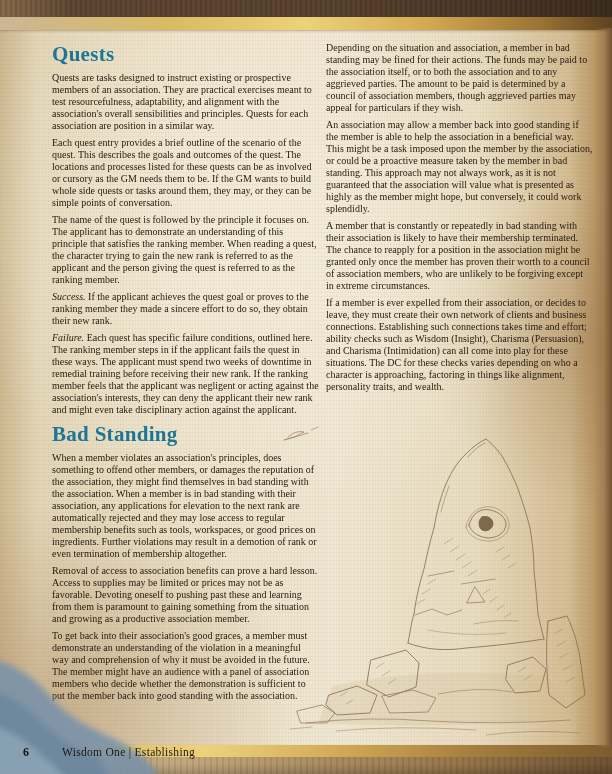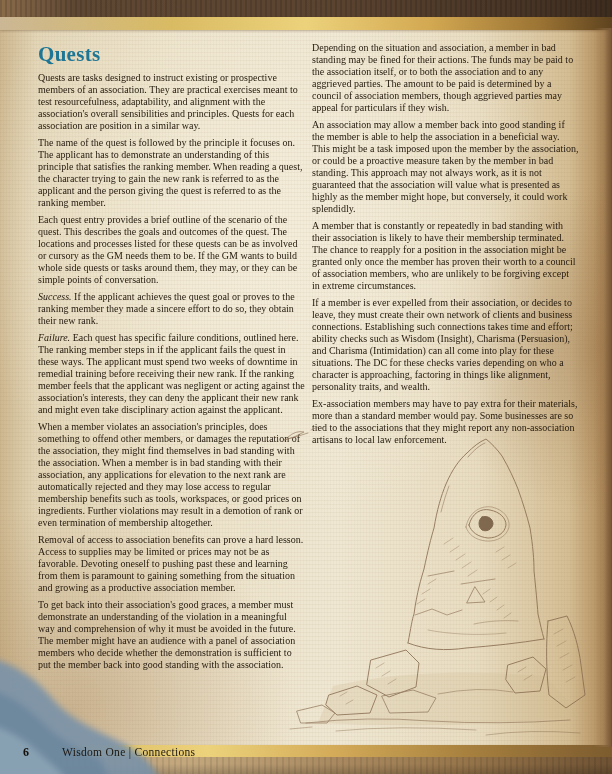--- a/index.html
+++ b/index.html
@@ -37,21 +37,21 @@
     position:absolute;top:757px;left:0;width:100%;height:17px;z-index:2;
     background:
       repeating-linear-gradient(90deg, rgba(0,0,0,.08) 0 2px, transparent 2px 6px),
       linear-gradient(180deg, rgba(0,0,0,0) 40%, rgba(0,0,0,.18) 100%),
       linear-gradient(90deg,#bb9d76 0%,#c3a87e 30%,#a98a60 55%,#97764b 75%,#6e5233 100%);
   }
   .right-edge{
     position:absolute;top:28px;right:0;width:18px;height:719px;z-index:2;pointer-events:none;
     background:linear-gradient(90deg, rgba(160,125,85,0) 0%, rgba(150,115,75,.45) 55%, #7d5c3a 92%, #6b4c2e 100%);
   }
-  .column{position:absolute;top:42px;width:267px;z-index:3;color:#241a0e;}
+  .column{position:absolute;top:42px;width:267px;z-index:3;color:#241a0e;margin-left:14px;}
   #col-left{left:38px;}
   #col-right{left:312px;}
   .section-heading{
     font-family:"Liberation Serif",serif;font-weight:bold;
     font-size:21px;line-height:1.2;letter-spacing:.3px;
     color:#1d7695;margin:6px 0 5px 0;
   }
   .column > .section-heading:first-child{margin-top:0;}
   .body-para{
     font-size:10px;line-height:12px;margin:0 0 5px 0;text-align:left;
@@ -70,34 +70,34 @@
   <div class="grain"></div>
   <div class="top-bar"></div>
   <div class="gold-top"></div>
   <div class="gold-bottom"></div>
   <div class="bottom-strip"></div>
   <div class="right-edge"></div>
 
   <div class="column" id="col-left">
       <h2 class="section-heading">Quests</h2>
       <p class="body-para">Quests are tasks designed to instruct existing or prospective members of an association. They are practical exercises meant to test resourcefulness, adaptability, and alignment with the association's overall sensibilities and principles. Quests for each association are position in a similar way.</p>
+      <p class="body-para">Each quest entry provides a brief outline of the scenario of the quest. This describes the goals and outcomes of the quest. The locations and processes listed for these quests can be as involved or cursory as the GM needs them to be. If the GM wants to build whole side quests or tasks around them, they may, or they can be simple points of conversation.</p>
       <p class="body-para">The name of the quest is followed by the principle it focuses on. The applicant has to demonstrate an understanding of this principle that satisfies the ranking member. When reading a quest, the character trying to gain the new rank is referred to as the applicant and the person giving the quest is referred to as the ranking member.</p>
-      <p class="body-para">Each quest entry provides a brief outline of the scenario of the quest. This describes the goals and outcomes of the quest. The locations and processes listed for these quests can be as involved or cursory as the GM needs them to be. If the GM wants to build whole side quests or tasks around them, they may, or they can be simple points of conversation.</p>
       <p class="body-para"><em class="para-lead">Success. </em>If the applicant achieves the quest goal or proves to the ranking member they made a sincere effort to do so, they obtain their new rank.</p>
       <p class="body-para"><em class="para-lead">Failure. </em>Each quest has specific failure conditions, outlined here. The ranking member steps in if the applicant fails the quest in these ways. The applicant must spend two weeks of downtime in remedial training before receiving their new rank. If the ranking member feels that the applicant was negligent or acting against the association's interests, they can deny the applicant their new rank and might even take disciplinary action against the applicant.</p>
+      <h2 class="section-heading">Bad Standing</h2>
       <p class="body-para">When a member violates an association's principles, does something to offend other members, or damages the reputation of the association, they might find themselves in bad standing with the association. When a member is in bad standing with their association, any applications for elevation to the next rank are automatically rejected and they may lose access to regular membership benefits such as tools, workspaces, or good prices on ingredients. Further violations may result in a demotion of rank or even termination of membership altogether.</p>
       <p class="body-para">Removal of access to association benefits can prove a hard lesson. Access to supplies may be limited or prices may not be as favorable. Devoting oneself to pushing past these and learning from them is paramount to gaining something from the situation and growing as a productive association member.</p>
       <p class="body-para">To get back into their association's good graces, a member must demonstrate an understanding of the violation in a meaningful way and comprehension of why it must be avoided in the future. The member might have an audience with a panel of association members who decide whether the demonstration is sufficient to put the member back into good standing with the association.</p>
     </div>
   <div class="column" id="col-right">
       <p class="body-para">Depending on the situation and association, a member in bad standing may be fined for their actions. The funds may be paid to the association itself, or to both the association and to any aggrieved parties. The amount to be paid is determined by a council of association members, though aggrieved parties may appeal for particulars if they wish.</p>
       <p class="body-para">An association may allow a member back into good standing if the member is able to help the association in a beneficial way. This might be a task imposed upon the member by the association, or could be a proactive measure taken by the member in bad standing. This approach may not always work, as it is not guaranteed that the association will value what is presented as highly as the member might hope, but conversely, it could work splendidly.</p>
       <p class="body-para">A member that is constantly or repeatedly in bad standing with their association is likely to have their membership terminated. The chance to reapply for a position in the association might be granted only once the member has proven their worth to a council of association members, who are unlikely to be forgiving except in extreme circumstances.</p>
       <p class="body-para">If a member is ever expelled from their association, or decides to leave, they must create their own network of clients and business connections. Establishing such connections takes time and effort; ability checks such as Wisdom (Insight), Charisma (Persuasion), and Charisma (Intimidation) can all come into play for these situations. The DC for these checks varies depending on who a character is approaching, factoring in things like alignment, personality traits, and wealth.</p>
-      <p class="body-para">Ex-association members may have to pay extra for their materials, more than a standard member would pay. Some businesses are so tied to the associations that they might report any non-association artisans to local law enforcement.</p>
     </div>
 
   <svg class="sketch" width="334" height="322" viewBox="0 0 334 322">
     <g fill="none" stroke="#8a6e52" stroke-width="1" stroke-linecap="round" stroke-linejoin="round" opacity="0.85">
       <path d="M55,262 Q140,242 268,252 L302,292 Q180,306 40,299 Z" fill="#cdb690" stroke="none" opacity="0.28"></path>
       <path d="M130,219 C133,203 134,196 136,190 C139,168 143,155 146,145 C150,126 153,114 156,104 C159,86 163,72 168,60 C174,46 181,36 189,29 C195,23 201,18 208,15 C213,19 219,25 224,32 C231,44 236,55 240,65 C245,79 249,92 252,104 C255,122 256,136 256,147 C258,166 259,178 260,190 C262,199 264,208 266,215"></path>
       <path d="M130,219 C148,226 168,227 188,224 C214,222 242,219 266,215"></path>
       <path d="M190,33 C196,26 202,21 207,19" opacity="0.7"></path>
       <path d="M171,62 C168,70 165,80 163,88" opacity="0.6"></path>
       <path d="M191,101 C194,89 203,84 212,86 C222,88 228,94 228,101 C227,109 219,114 210,114 C200,113 193,108 191,101 Z"></path>
@@ -142,15 +142,15 @@
       </defs>
     <g filter="url(#wc)">
       <path d="M-10,28 C15,34 35,48 52,68 C68,88 92,98 116,110 C138,120 152,132 160,150 L-10,150 Z" fill="#7b93a8" opacity="0.92"></path>
       <path d="M-10,60 C12,66 30,80 45,95 C60,110 80,120 100,130 L110,150 L-10,150 Z" fill="#6a849c" opacity="0.8"></path>
       <path d="M-10,95 C10,100 28,112 40,124 C50,133 60,140 66,150 L-10,150 Z" fill="#8fa6b8" opacity="0.8"></path>
     </g>
   </svg>
 
   <div class="footer">
     <span class="pageno">6</span>
-    <span class="chapter"><span>Wisdom One</span> <span>|</span> <span>Connections</span></span>
+    <span class="chapter"><span>Wisdom One</span> <span>|</span> <span>Establishing</span></span>
   </div>
 </div>
 
 </body></html>

